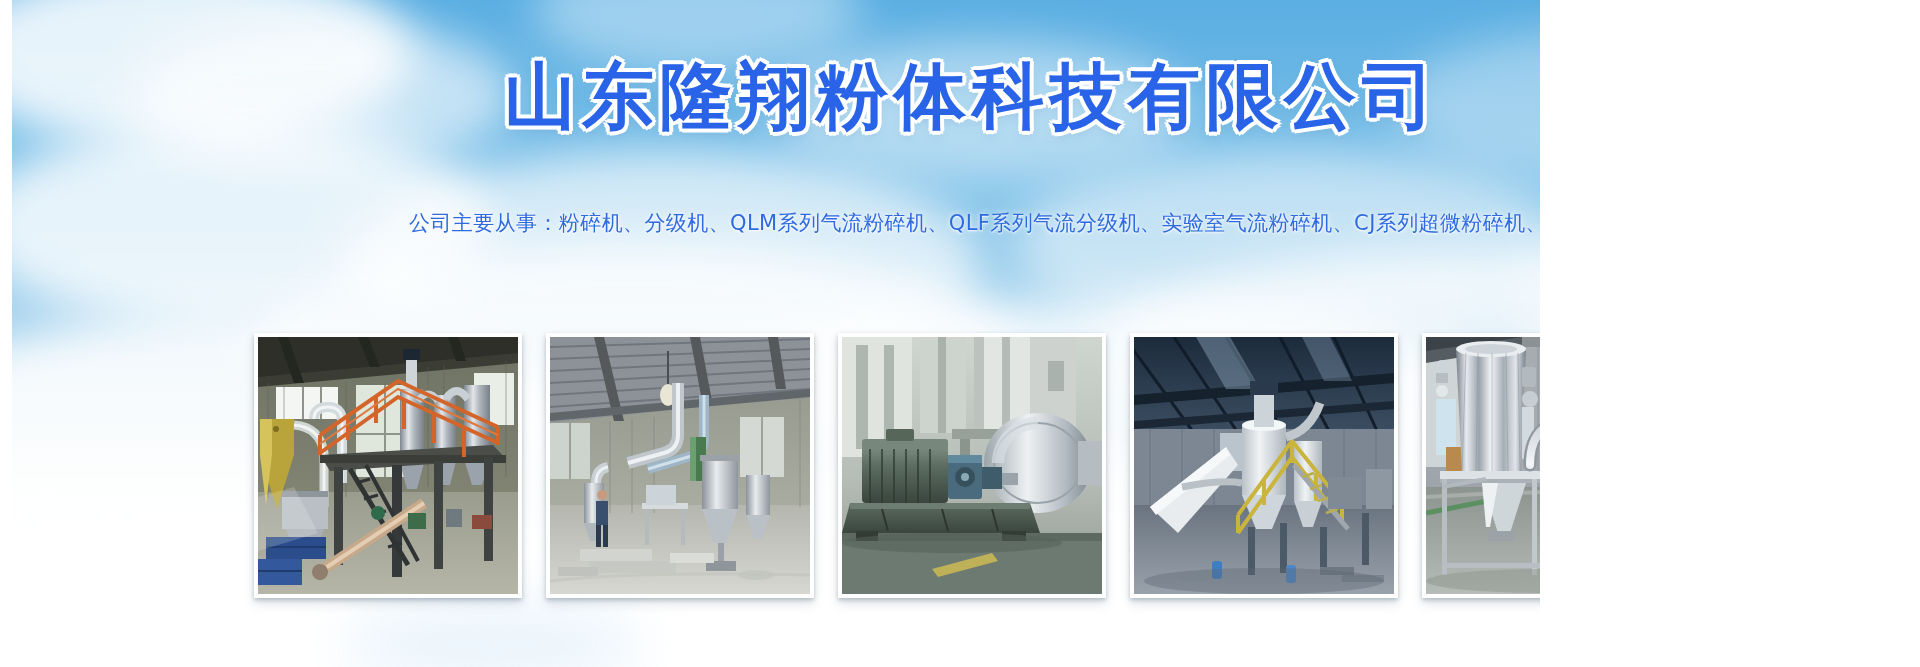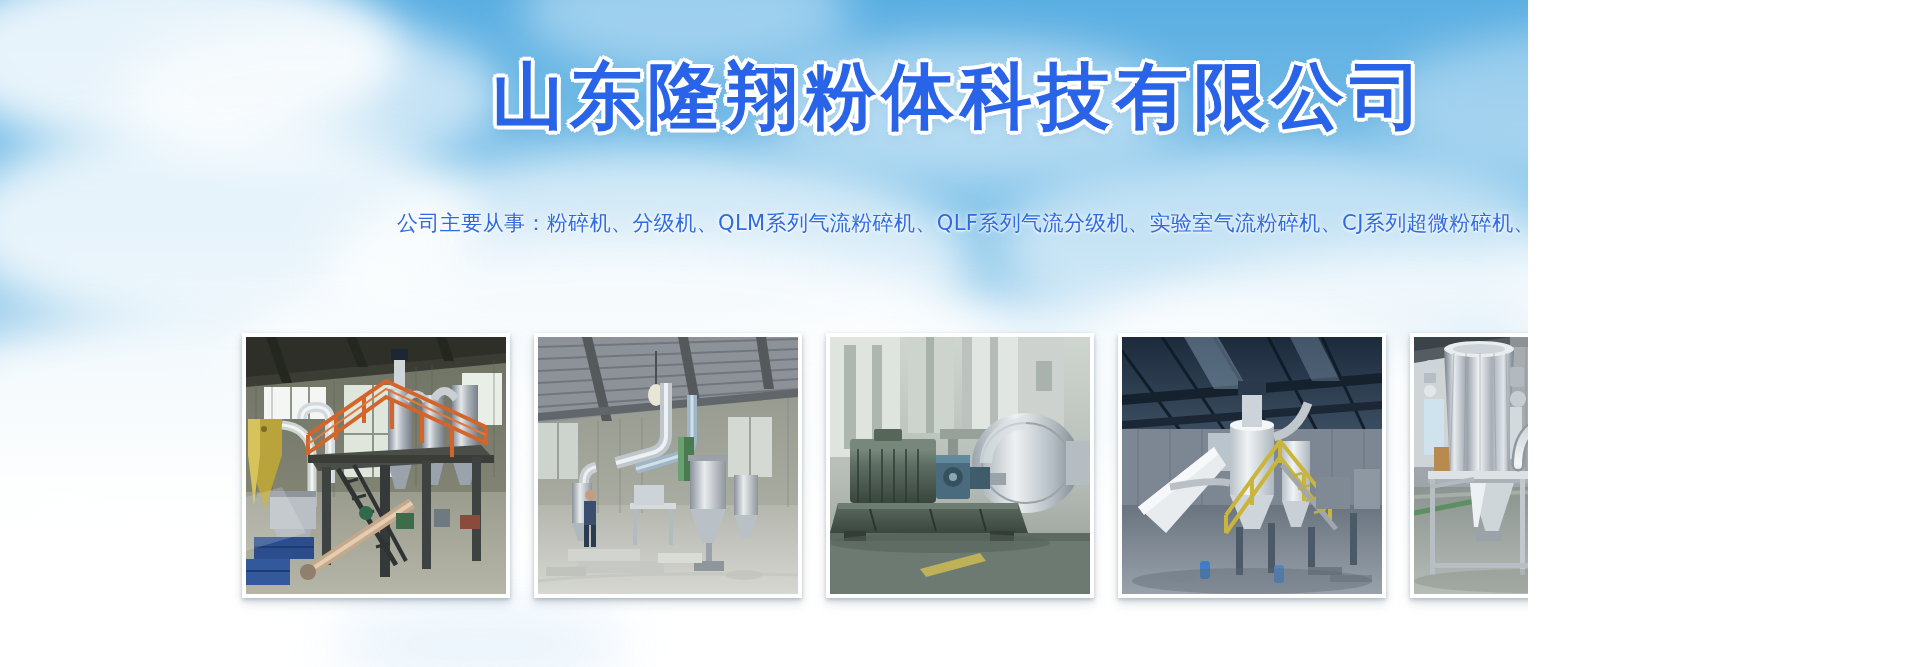--- a/index.html
+++ b/index.html
@@ -5,20 +5,21 @@
   * { margin:0; padding:0; box-sizing:border-box; }
   html,body{ width:1920px; height:667px; overflow:hidden; background:#ffffff;
     font-family:"Liberation Sans","DejaVu Sans",sans-serif; }
 
   #banner{
     position:relative;
     width:1528px;
     height:667px;
     overflow:hidden;
     background:#ffffff;
+    margin-left:12px;
   }
 
   
   .sky{
     position:absolute; left:0; top:0; width:1920px; height:620px;
     background:
       linear-gradient(to bottom,
         rgba(255,255,255,0) 0%,
         rgba(255,255,255,0) 55%,
         rgba(255,255,255,.55) 76%,

